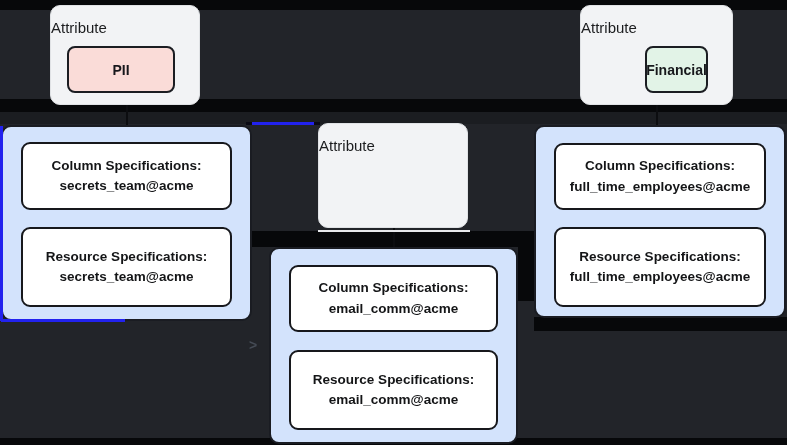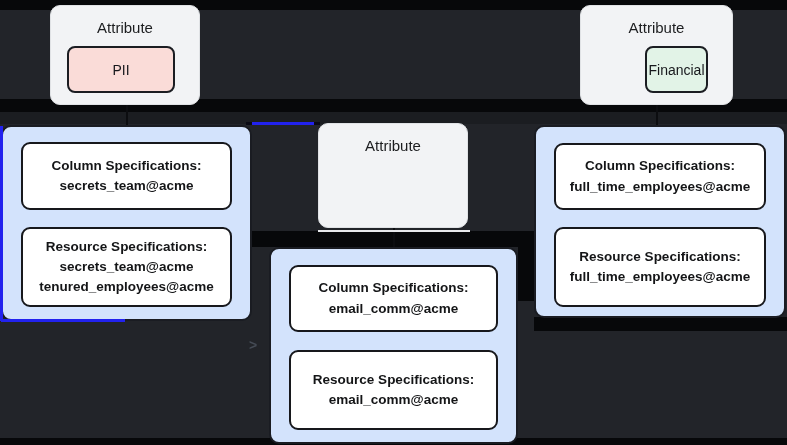--- a/index.html
+++ b/index.html
@@ -24,28 +24,28 @@
     position:absolute;z-index:3;color:#454b55;
     font-size:14px;font-weight:bold;line-height:1;
   }
 
   
   .attr-node{
     position:absolute;z-index:5;
     background:#f2f3f5;border:1px solid #e0e2e5;border-radius:10px;
   }
   .attr-title{
-    margin-top:13px;text-align:center;
+    margin-top:13px;text-align:left;
     font-size:15px;color:#1c1d1f;
   }
   .attr-badge{
     position:absolute;left:16px;right:24px;top:40px;height:47px;
     border:2px solid #1b1d22;border-radius:8px;
     display:flex;align-items:center;justify-content:center;
-    font-size:14px;font-weight:normal;color:#17181c;
+    font-size:14px;font-weight:bold;color:#17181c;
   }
   .badge-pii{background:#fadcd8;}
   .badge-email{background:#faeab0;}
   .badge-financial{background:#e2f3e7;margin-left:48px;}
 
   
   .spec-container{
     position:absolute;z-index:2;
     background:#d3e3fc;border:2px solid #1a1c22;border-radius:10px;
   }
@@ -83,21 +83,20 @@
   <div class="edge-blue" style="left:1px;top:319px;width:124px;height:3px"></div>
 
   <div class="spec-container" style="left:1px;top:125px;width:251px;height:196px">
     <div class="spec-box spec-box-top">
       <div>Column Specifications:</div>
       <div>secrets_team@acme</div>
     </div>
     <div class="spec-box spec-box-bottom">
       <div>Resource Specifications:</div>
       <div>secrets_team@acme</div>
-      <div>tenured_employees@acme</div>
     </div>
   </div>
 
   <div class="spec-container" style="left:269px;top:247px;width:249px;height:197px">
     <div class="spec-box spec-box-top" style="top:16px;height:67px">
       <div>Column Specifications:</div>
       <div>email_comm@acme</div>
     </div>
     <div class="spec-box spec-box-bottom" style="top:101px">
       <div>Resource Specifications:</div>

